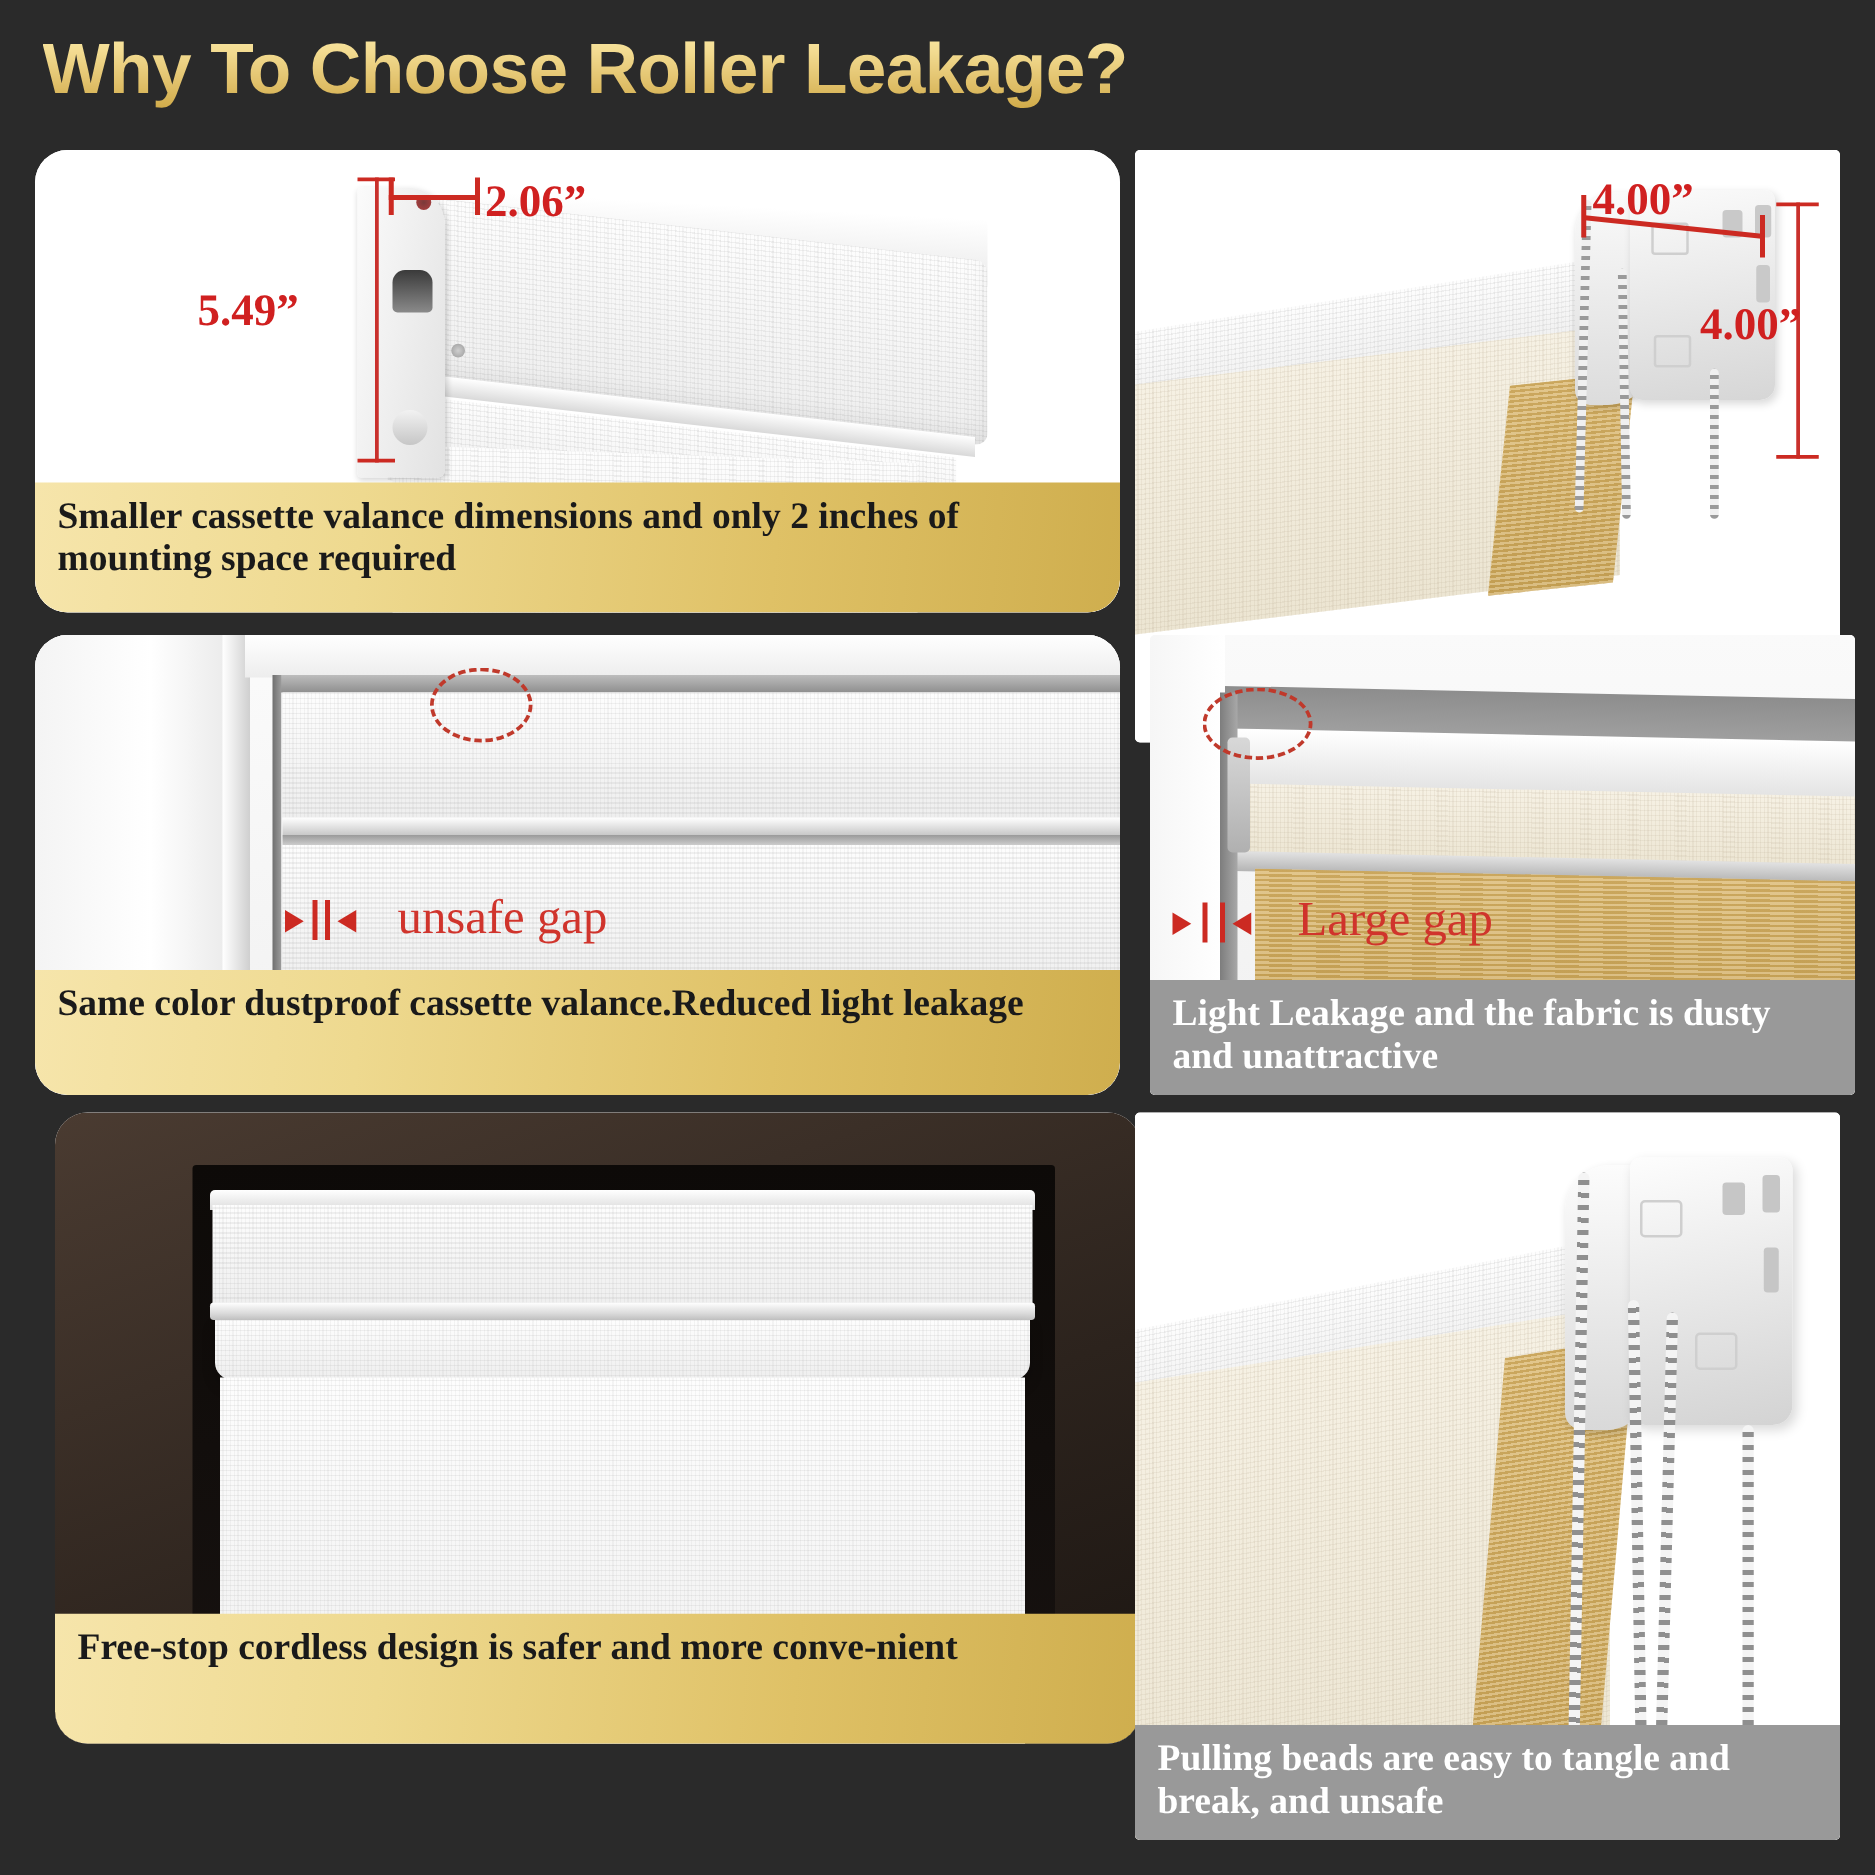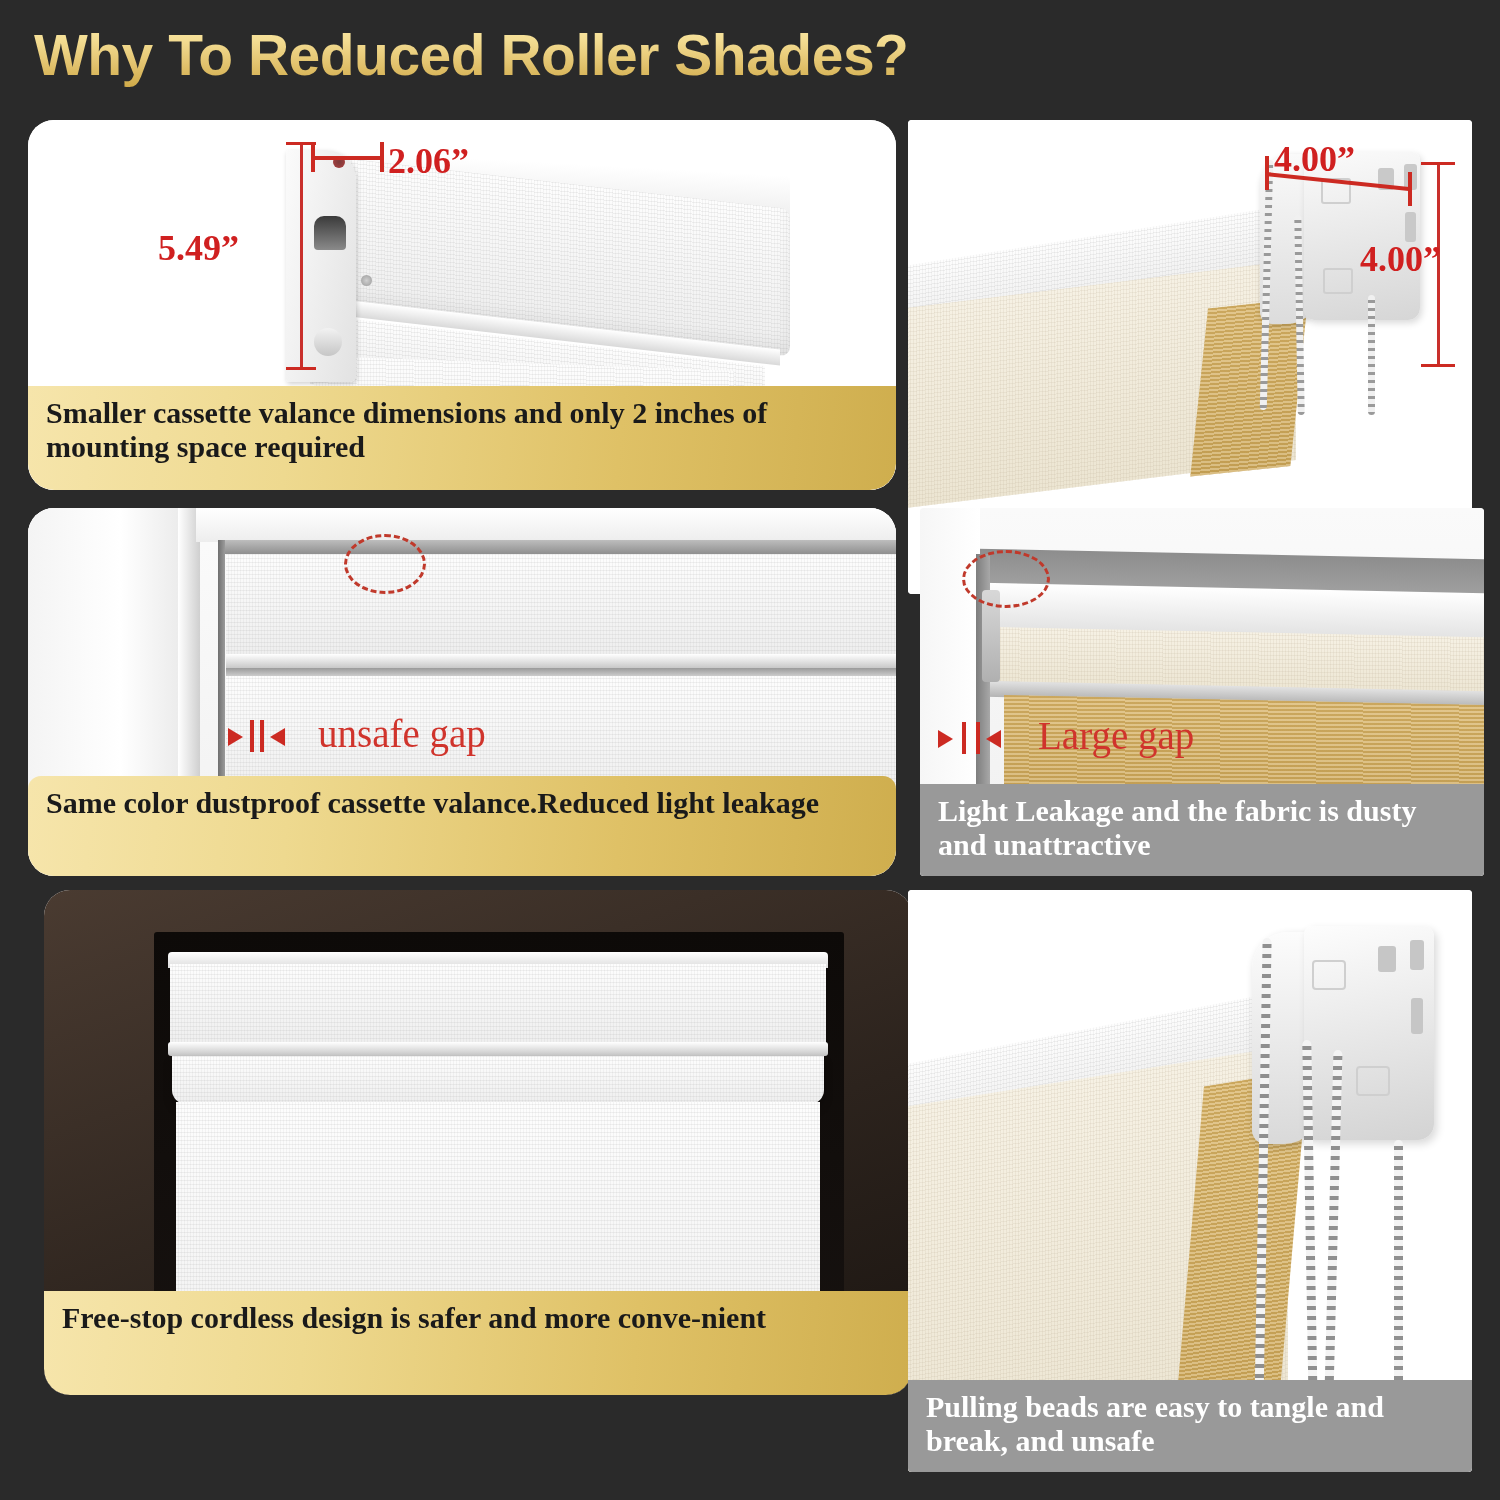--- a/index.html
+++ b/index.html
@@ -78,21 +78,21 @@
     border-top:9px solid transparent;border-bottom:9px solid transparent;
     border-right:15px solid #cc2a22;}
   .tick{position:absolute;background:#cc2a22;width:4px;}
   .hbar{position:absolute;background:#cc2a22;height:4px;}
 </style>
 </head>
 <body>
 
 <div class="page">
 
-  <div class="title">Why To Reduced Roller Shades?</div>
+  <div class="title">Why To Choose Roller Leakage?</div>
 
   <div class="panel left" style="left:28px;top:120px;width:868px;height:370px;">
     <div class="img">
       <div style="position:absolute;inset:0;background:#ffffff;"></div>
 
       <div style="position:absolute;left:262px;top:28px;width:500px;height:56px;
                   background:linear-gradient(180deg,#ffffff,#e9e9e9);
                   transform:skewY(3.2deg);transform-origin:left top;border-radius:4px;"></div>
       <div class="fabric-white" style="position:absolute;left:282px;top:34px;width:480px;height:148px;
                   transform:skewY(6.5deg);transform-origin:left top;
@@ -208,21 +208,21 @@
 
       <div class="dashed-circle" style="left:316px;top:26px;width:76px;height:54px;"></div>
 
       <div class="arrow-r" style="left:200px;top:220px;"></div>
       <div style="position:absolute;left:222px;top:212px;width:4px;height:32px;background:#cc2a22;"></div>
       <div style="position:absolute;left:232px;top:212px;width:4px;height:32px;background:#cc2a22;"></div>
       <div class="arrow-l" style="left:242px;top:220px;"></div>
       <div class="ann" style="left:290px;top:203px;font-size:39px;">unsafe gap</div>
     </div>
 
-    <div class="cap gold" style="height:100px;border-radius:13px;">Same color dustproof cassette valance.Reduced light leakage</div>
+    <div class="cap gold" style="height:100px;">Same color dustproof cassette valance.Reduced light leakage</div>
   </div>
 
   <div class="panel right" style="left:920px;top:508px;width:564px;height:368px;">
     <div class="img">
       <div style="position:absolute;inset:0;background:linear-gradient(180deg,#fafafa,#f0f0f0);"></div>
 
       <div style="position:absolute;left:58px;top:46px;width:506px;height:44px;
                   background:linear-gradient(180deg,#8d8d8d,#a4a4a4);transform:skewY(1.2deg);"></div>
 
       <div style="position:absolute;left:62px;top:80px;width:502px;height:52px;

